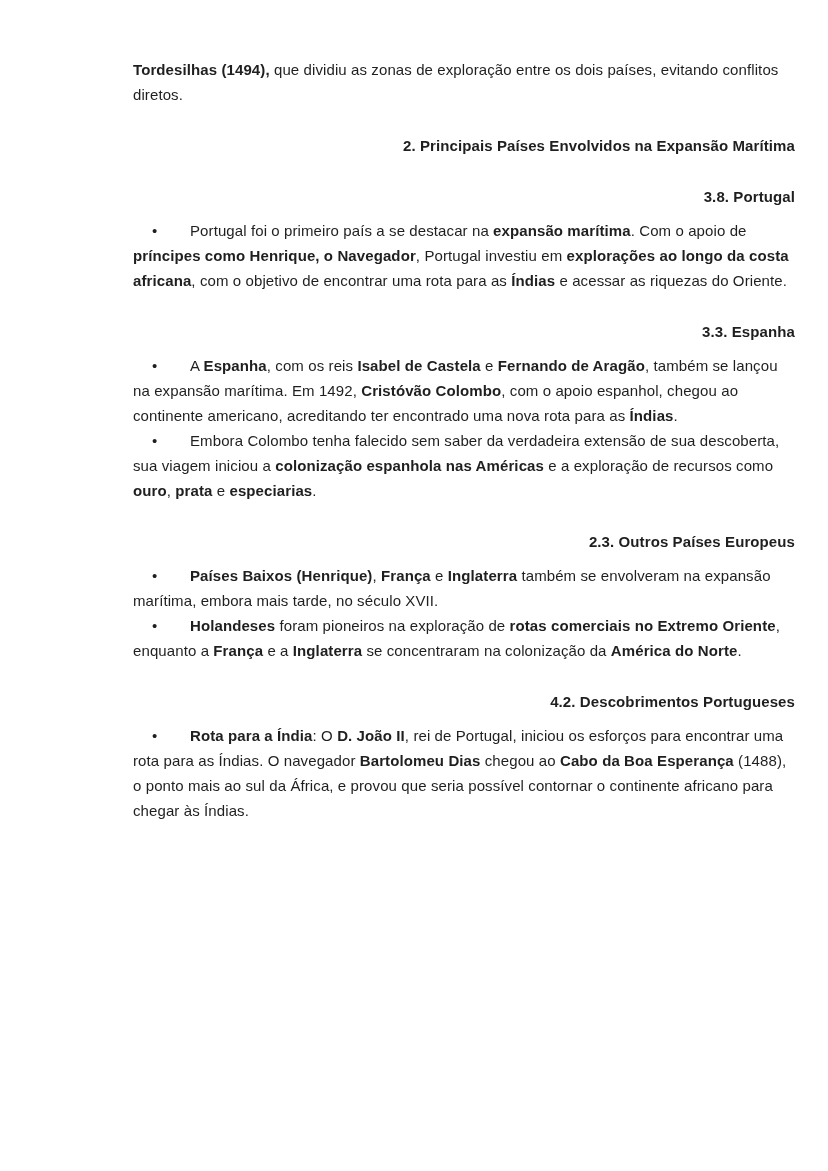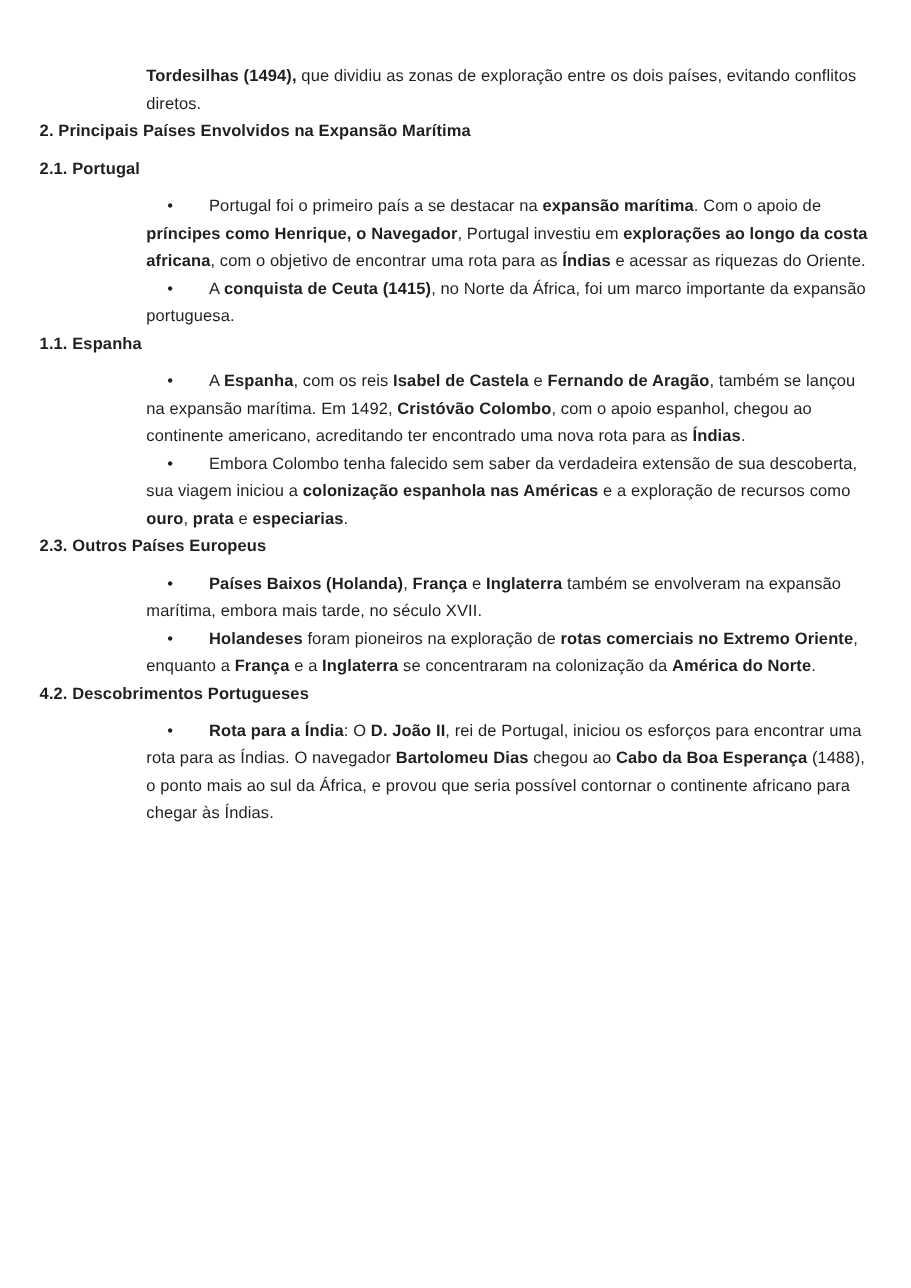--- a/index.html
+++ b/index.html
@@ -18,44 +18,45 @@
     background: #ffffff;
     padding: 57px 33px 29px 36px;
   }
   .block {
     font-size: 15px;
     line-height: 25px;
     letter-spacing: 0.1px;
   }
   .heading {
     font-weight: bold;
+    margin-top: 26px;
     margin-bottom: 9px;
+    text-align: right;
   }
   .paragraph, .bullet {
     margin-left: 97px; 
     font-weight: normal;
   }
   .bullet-marker {
     display: inline-block;
     width: 57px;       
     padding-left: 19px;
     font-weight: normal;
   }
   .run.bold { font-weight: bold; }
 </style>
 </head>
 <body>
 
 <main class="page">
     <div class="block paragraph"><span class="run bold">Tordesilhas (1494),</span><span class="run"> que dividiu as zonas de exploração entre os dois países, evitando conflitos diretos.</span></div>
     <div class="block heading"><span class="run bold">2. Principais Países Envolvidos na Expansão Marítima</span></div>
-    <div class="block heading"><span class="run bold">2.1. Portugal</span></div>
+    <div class="block heading"><span class="run bold">3.8. Portugal</span></div>
     <div class="block bullet"><span class="bullet-marker">•</span><span class="run">Portugal foi o primeiro país a se destacar na </span><span class="run bold">expansão marítima</span><span class="run">. Com o apoio de </span><span class="run bold">príncipes como Henrique, o Navegador</span><span class="run">, Portugal investiu em </span><span class="run bold">explorações ao longo da costa africana</span><span class="run">, com o objetivo de encontrar uma rota para as </span><span class="run bold">Índias</span><span class="run"> e acessar as riquezas do Oriente.</span></div>
-    <div class="block bullet"><span class="bullet-marker">•</span><span class="run">A </span><span class="run bold">conquista de Ceuta (1415)</span><span class="run">, no Norte da África, foi um marco importante da expansão portuguesa.</span></div>
-    <div class="block heading"><span class="run bold">1.1. Espanha</span></div>
+    <div class="block heading"><span class="run bold">3.3. Espanha</span></div>
     <div class="block bullet"><span class="bullet-marker">•</span><span class="run">A </span><span class="run bold">Espanha</span><span class="run">, com os reis </span><span class="run bold">Isabel de Castela</span><span class="run"> e </span><span class="run bold">Fernando de Aragão</span><span class="run">, também se lançou na expansão marítima. Em 1492, </span><span class="run bold">Cristóvão Colombo</span><span class="run">, com o apoio espanhol, chegou ao continente americano, acreditando ter encontrado uma nova rota para as </span><span class="run bold">Índias</span><span class="run">.</span></div>
     <div class="block bullet"><span class="bullet-marker">•</span><span class="run">Embora Colombo tenha falecido sem saber da verdadeira extensão de sua descoberta, sua viagem iniciou a </span><span class="run bold">colonização espanhola nas Américas</span><span class="run"> e a exploração de recursos como </span><span class="run bold">ouro</span><span class="run">, </span><span class="run bold">prata</span><span class="run"> e </span><span class="run bold">especiarias</span><span class="run">.</span></div>
     <div class="block heading"><span class="run bold">2.3. Outros Países Europeus</span></div>
-    <div class="block bullet"><span class="bullet-marker">•</span><span class="run bold">Países Baixos (Holanda)</span><span class="run">, </span><span class="run bold">França</span><span class="run"> e </span><span class="run bold">Inglaterra</span><span class="run"> também se envolveram na expansão marítima, embora mais tarde, no século XVII.</span></div>
+    <div class="block bullet"><span class="bullet-marker">•</span><span class="run bold">Países Baixos (Henrique)</span><span class="run">, </span><span class="run bold">França</span><span class="run"> e </span><span class="run bold">Inglaterra</span><span class="run"> também se envolveram na expansão marítima, embora mais tarde, no século XVII.</span></div>
     <div class="block bullet"><span class="bullet-marker">•</span><span class="run bold">Holandeses</span><span class="run"> foram pioneiros na exploração de </span><span class="run bold">rotas comerciais no Extremo Oriente</span><span class="run">, enquanto a </span><span class="run bold">França</span><span class="run"> e a </span><span class="run bold">Inglaterra</span><span class="run"> se concentraram na colonização da </span><span class="run bold">América do Norte</span><span class="run">.</span></div>
     <div class="block heading"><span class="run bold">4.2. Descobrimentos Portugueses</span></div>
     <div class="block bullet"><span class="bullet-marker">•</span><span class="run bold">Rota para a Índia</span><span class="run">: O </span><span class="run bold">D. João II</span><span class="run">, rei de Portugal, iniciou os esforços para encontrar uma rota para as Índias. O navegador </span><span class="run bold">Bartolomeu Dias</span><span class="run"> chegou ao </span><span class="run bold">Cabo da Boa Esperança</span><span class="run"> (1488), o ponto mais ao sul da África, e provou que seria possível contornar o continente africano para chegar às Índias.</span></div>
   </main>
 
 </body></html>

